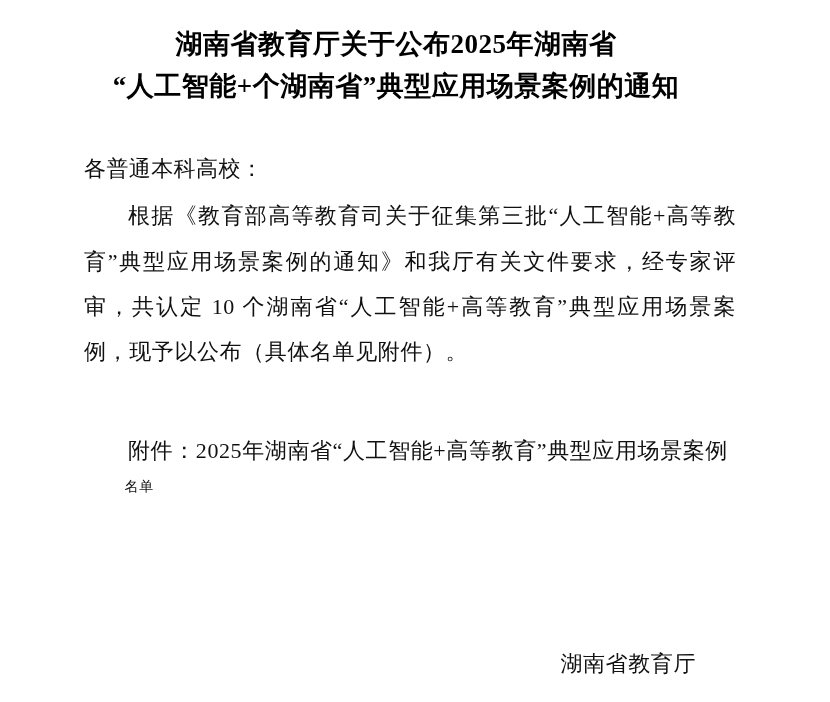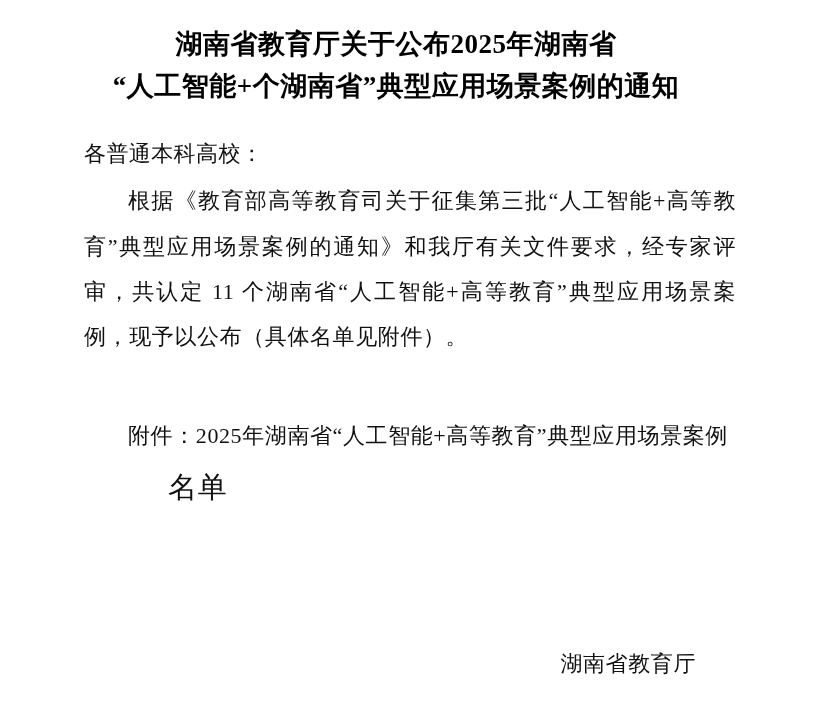--- a/index.html
+++ b/index.html
@@ -32,21 +32,21 @@
     letter-spacing: 0.5px;
     font-family: "Liberation Serif", "DejaVu Serif", serif;
     color: #000000;
   }
   .doc-title .line {
     display: block;
     white-space: nowrap;
   }
   .body-block {
     padding: 0 56px 0 84px;
-    margin-top: 25px;
+    margin-top: 40px;
   }
   .salutation {
     font-size: 22px;
     line-height: 1.9;
     margin: 0 0 4px 0;
     text-align: justify;
     letter-spacing: 0.4px;
   }
   .para {
     font-size: 22px;
@@ -65,21 +65,21 @@
   .attachment-line {
     font-size: 22px;
     line-height: 2.05;
     margin: 0;
     text-indent: 2em;
     text-align: justify;
     text-align-last: left;
     letter-spacing: 0.6px;
   }
   .attachment-cont {
-    font-size: 29px;
+    font-size: 14px;
     line-height: 2.05;
     margin: 0;
     padding-left: 2.9em;
     letter-spacing: 0.6px;
   }
   .signature-block {
     position: absolute;
     right: 96px;
     bottom: 16px;
     text-align: left;
@@ -97,21 +97,21 @@
 
 <div class="page">
 
   <h1 class="doc-title">
     <span class="line">湖南省教育厅关于公布2025年湖南省</span>
     <span class="line">“人工智能+个湖南省”典型应用场景案例的通知</span>
   </h1>
 
   <div class="body-block">
     <p class="salutation">各普通本科高校：</p>
-    <p class="para">根据《教育部高等教育司关于征集第三批“人工智能+高等教育”典型应用场景案例的通知》和我厅有关文件要求，经专家评审，共认定 11 个湖南省“人工智能+高等教育”典型应用场景案例，现予以公布（具体名单见附件）。</p>
+    <p class="para">根据《教育部高等教育司关于征集第三批“人工智能+高等教育”典型应用场景案例的通知》和我厅有关文件要求，经专家评审，共认定 10 个湖南省“人工智能+高等教育”典型应用场景案例，现予以公布（具体名单见附件）。</p>
   </div>
 
   <div class="attachment-block">
     <p class="attachment-line">附件：2025年湖南省“人工智能+高等教育”典型应用场景案例</p>
     <p class="attachment-cont">名单</p>
   </div>
 
   <div class="signature-block">
     <div>湖南省教育厅</div>
   </div>

